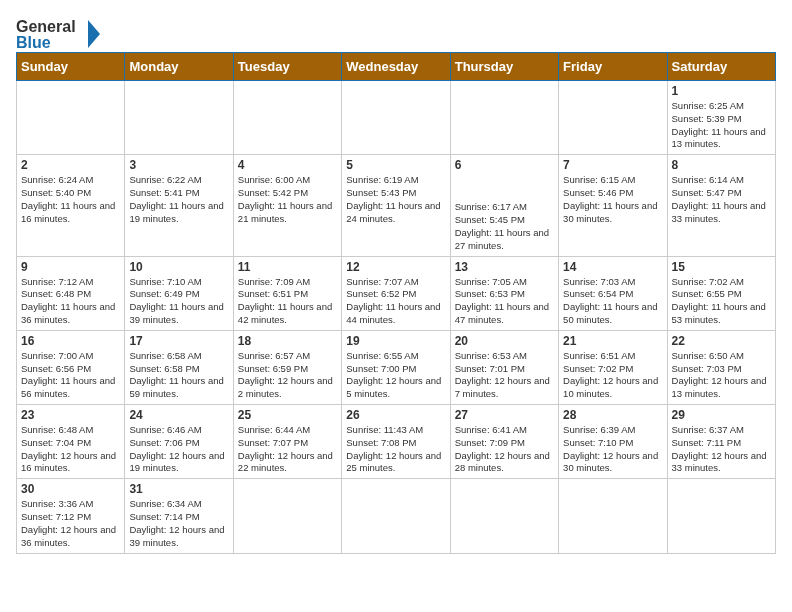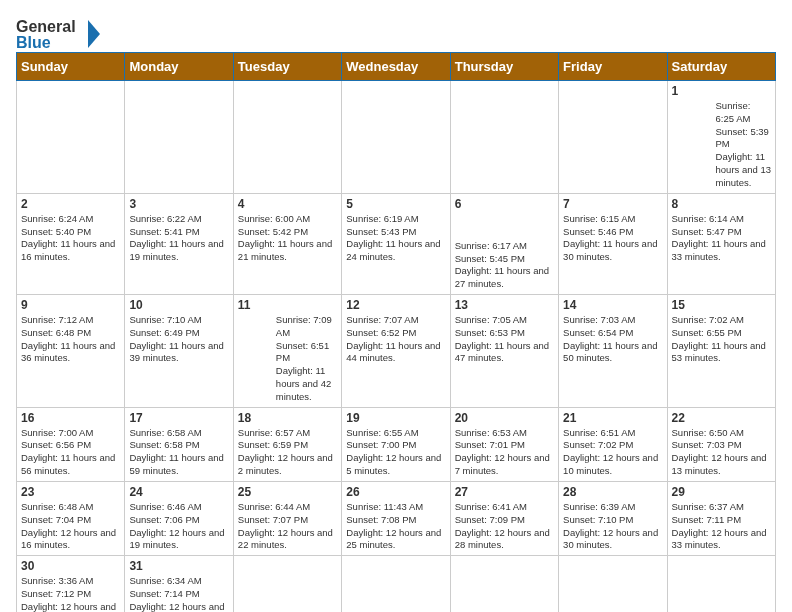--- a/index.html
+++ b/index.html
@@ -103,21 +103,21 @@
   <tbody id="calendar-body">
   <tr>
         <td class="empty-cell"></td>
         <td class="empty-cell"></td>
         <td class="empty-cell"></td>
         <td class="empty-cell"></td>
         <td class="empty-cell"></td>
         <td class="empty-cell"></td>
         <td>
           <span class="day-number">1</span>
-          <div class="day-info" style="white-space: pre-line; margin-left: 44px;">Sunrise: 6:25 AM
+          <div class="day-info" style="white-space: pre-line;">Sunrise: 6:25 AM
 Sunset: 5:39 PM
 Daylight: 11 hours and 13 minutes.</div>
         </td>
       </tr>
       <tr>
         <td>
           <span class="day-number">2</span>
           <div class="day-info" style="white-space: pre-line;">Sunrise: 6:24 AM
 Sunset: 5:40 PM
 Daylight: 11 hours and 16 minutes.</div>
@@ -167,21 +167,21 @@
 Daylight: 11 hours and 36 minutes.</div>
         </td>
         <td>
           <span class="day-number">10</span>
           <div class="day-info" style="white-space: pre-line;">Sunrise: 7:10 AM
 Sunset: 6:49 PM
 Daylight: 11 hours and 39 minutes.</div>
         </td>
         <td>
           <span class="day-number">11</span>
-          <div class="day-info" style="white-space: pre-line; margin-left: 38px;">Sunrise: 7:09 AM
+          <div class="day-info" style="white-space: pre-line;">Sunrise: 7:09 AM
 Sunset: 6:51 PM
 Daylight: 11 hours and 42 minutes.</div>
         </td>
         <td>
           <span class="day-number">12</span>
           <div class="day-info" style="white-space: pre-line;">Sunrise: 7:07 AM
 Sunset: 6:52 PM
 Daylight: 11 hours and 44 minutes.</div>
         </td>
         <td>

